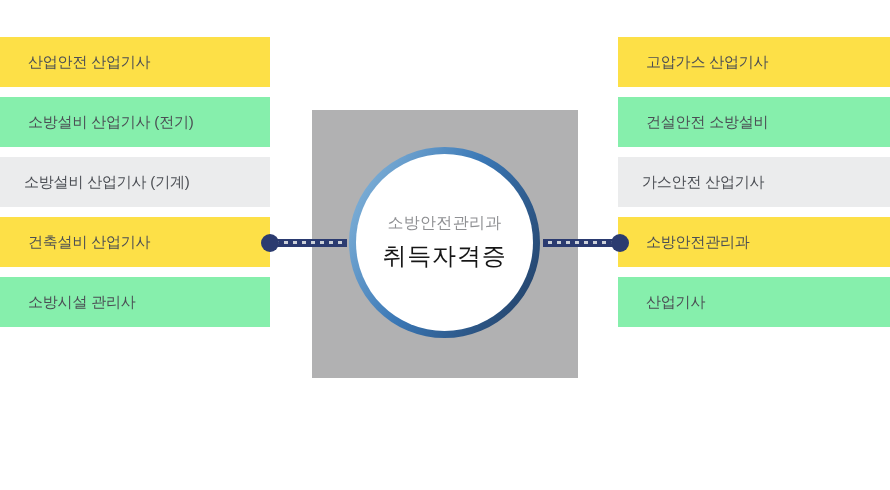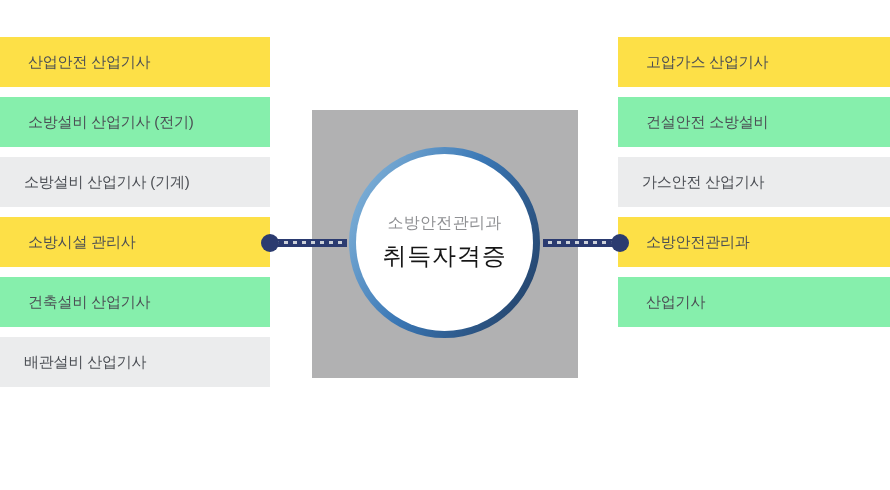--- a/index.html
+++ b/index.html
@@ -129,27 +129,24 @@
     <div class="row">
         <span>산업안전 산업기사</span>
       </div>
     <div class="row">
         <span>소방설비 산업기사 (전기)</span>
       </div>
     <div class="row">
         <span>소방설비 산업기사 (기계)</span>
       </div>
     <div class="row">
-        <span>소방시설 관리사</span>
-      </div>
-    <div class="row">
         <span>건축설비 산업기사</span>
       </div>
     <div class="row">
-        <span>배관설비 산업기사</span>
+        <span>소방시설 관리사</span>
       </div>
   </div>
 
   <div class="column column-right">
     <div class="row">
         <span>고압가스 산업기사</span>
       </div>
     <div class="row">
         <span>건설안전 소방설비</span>
       </div>

